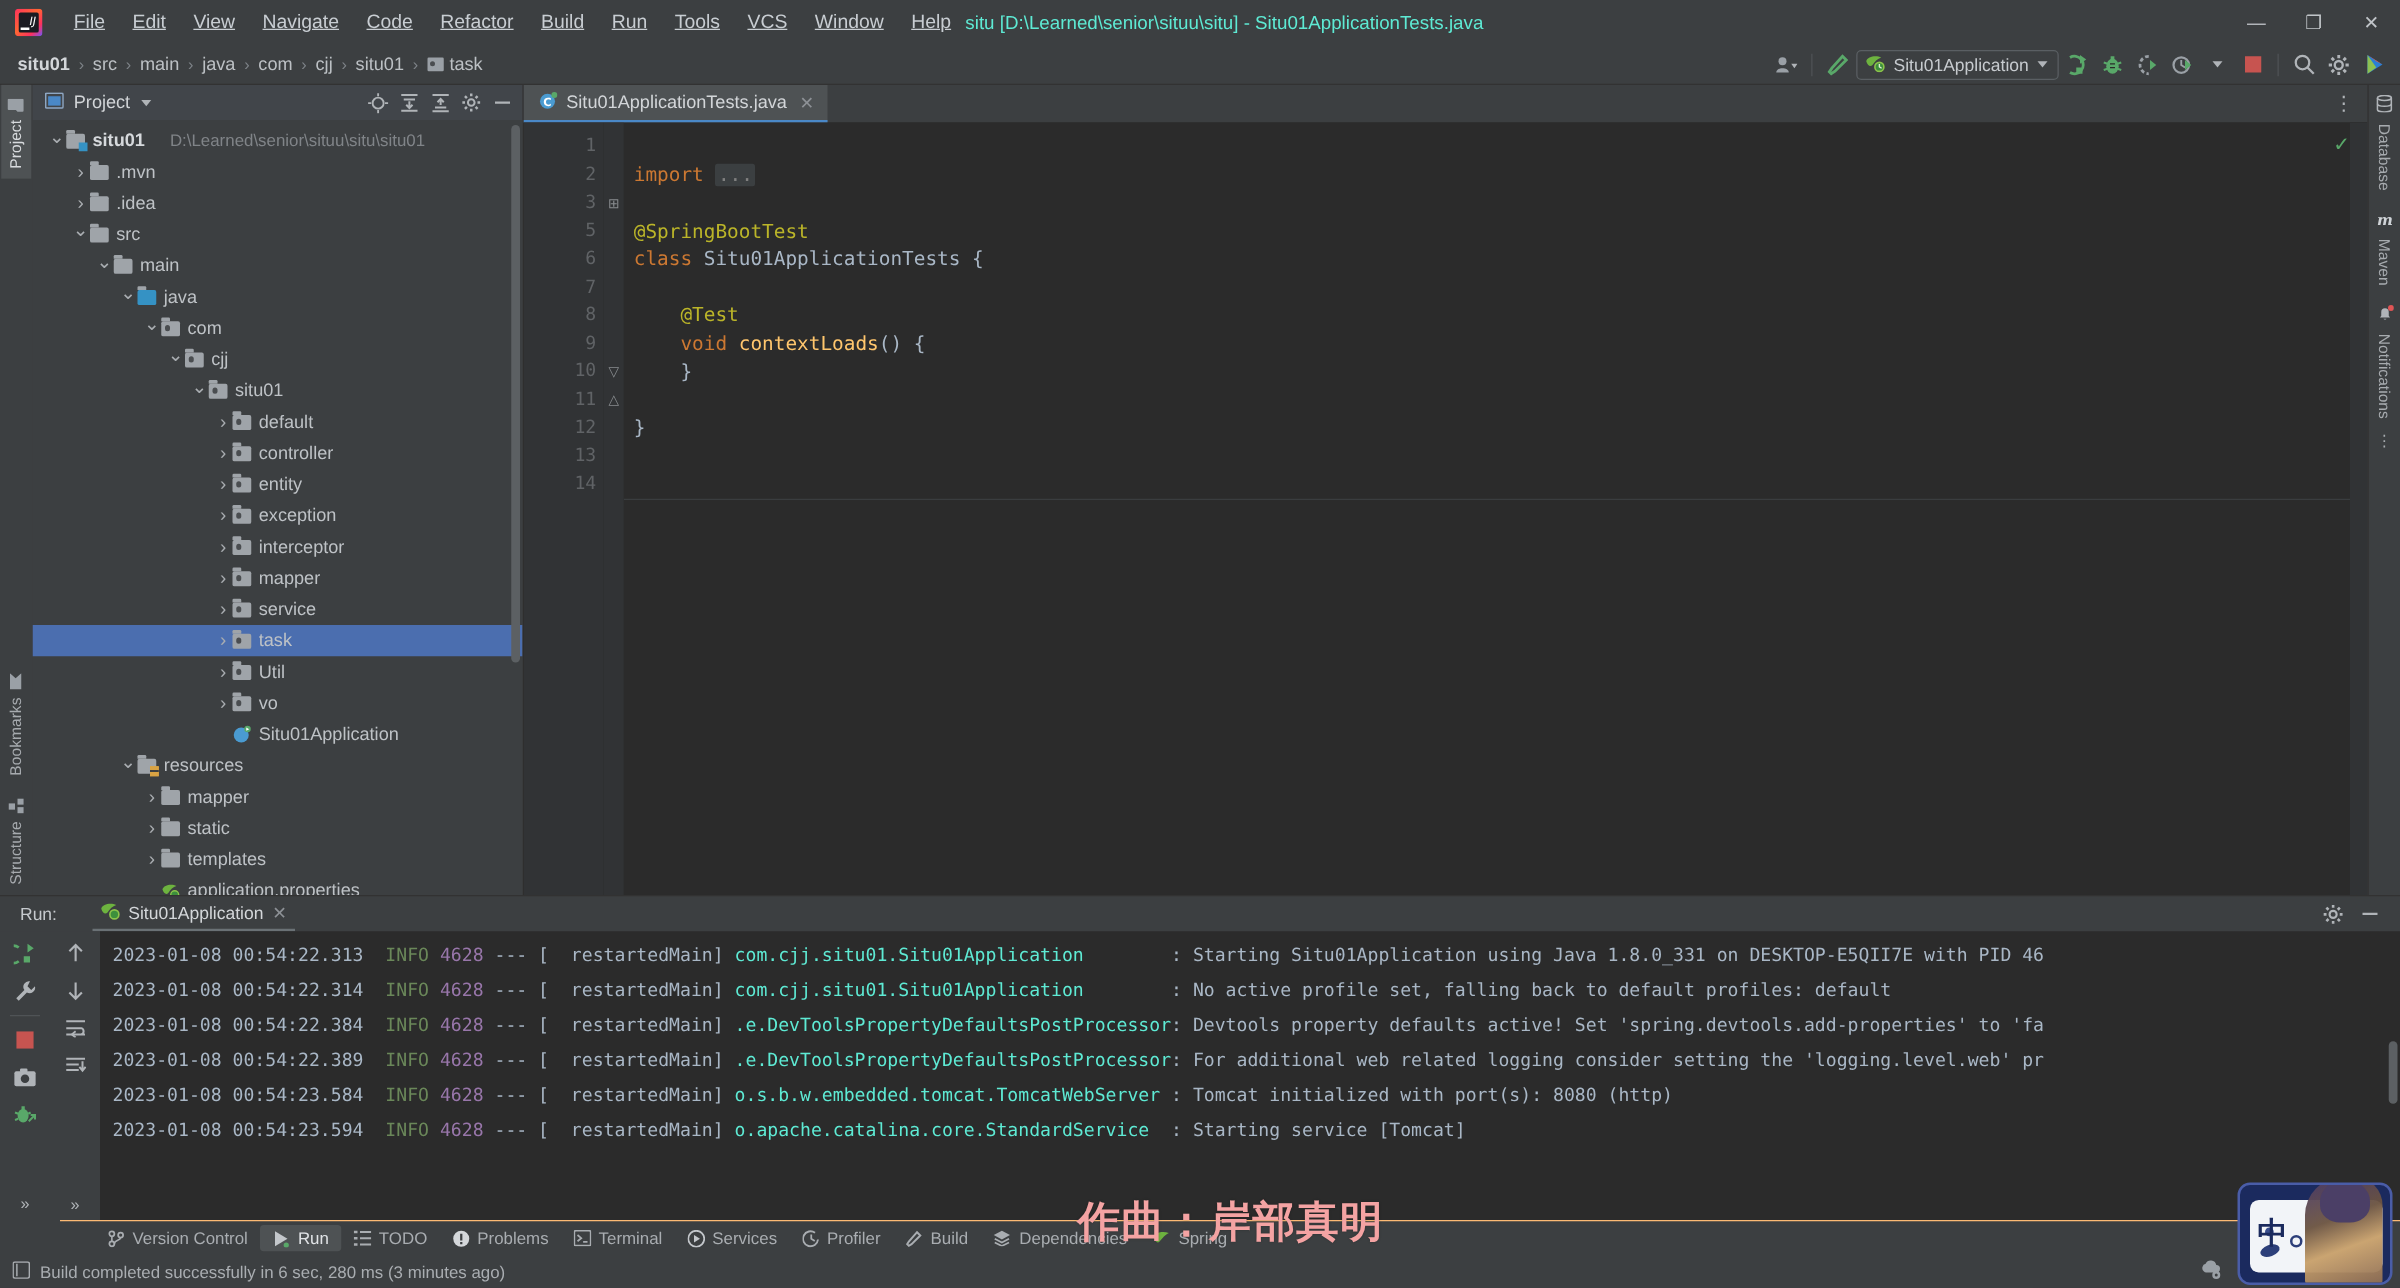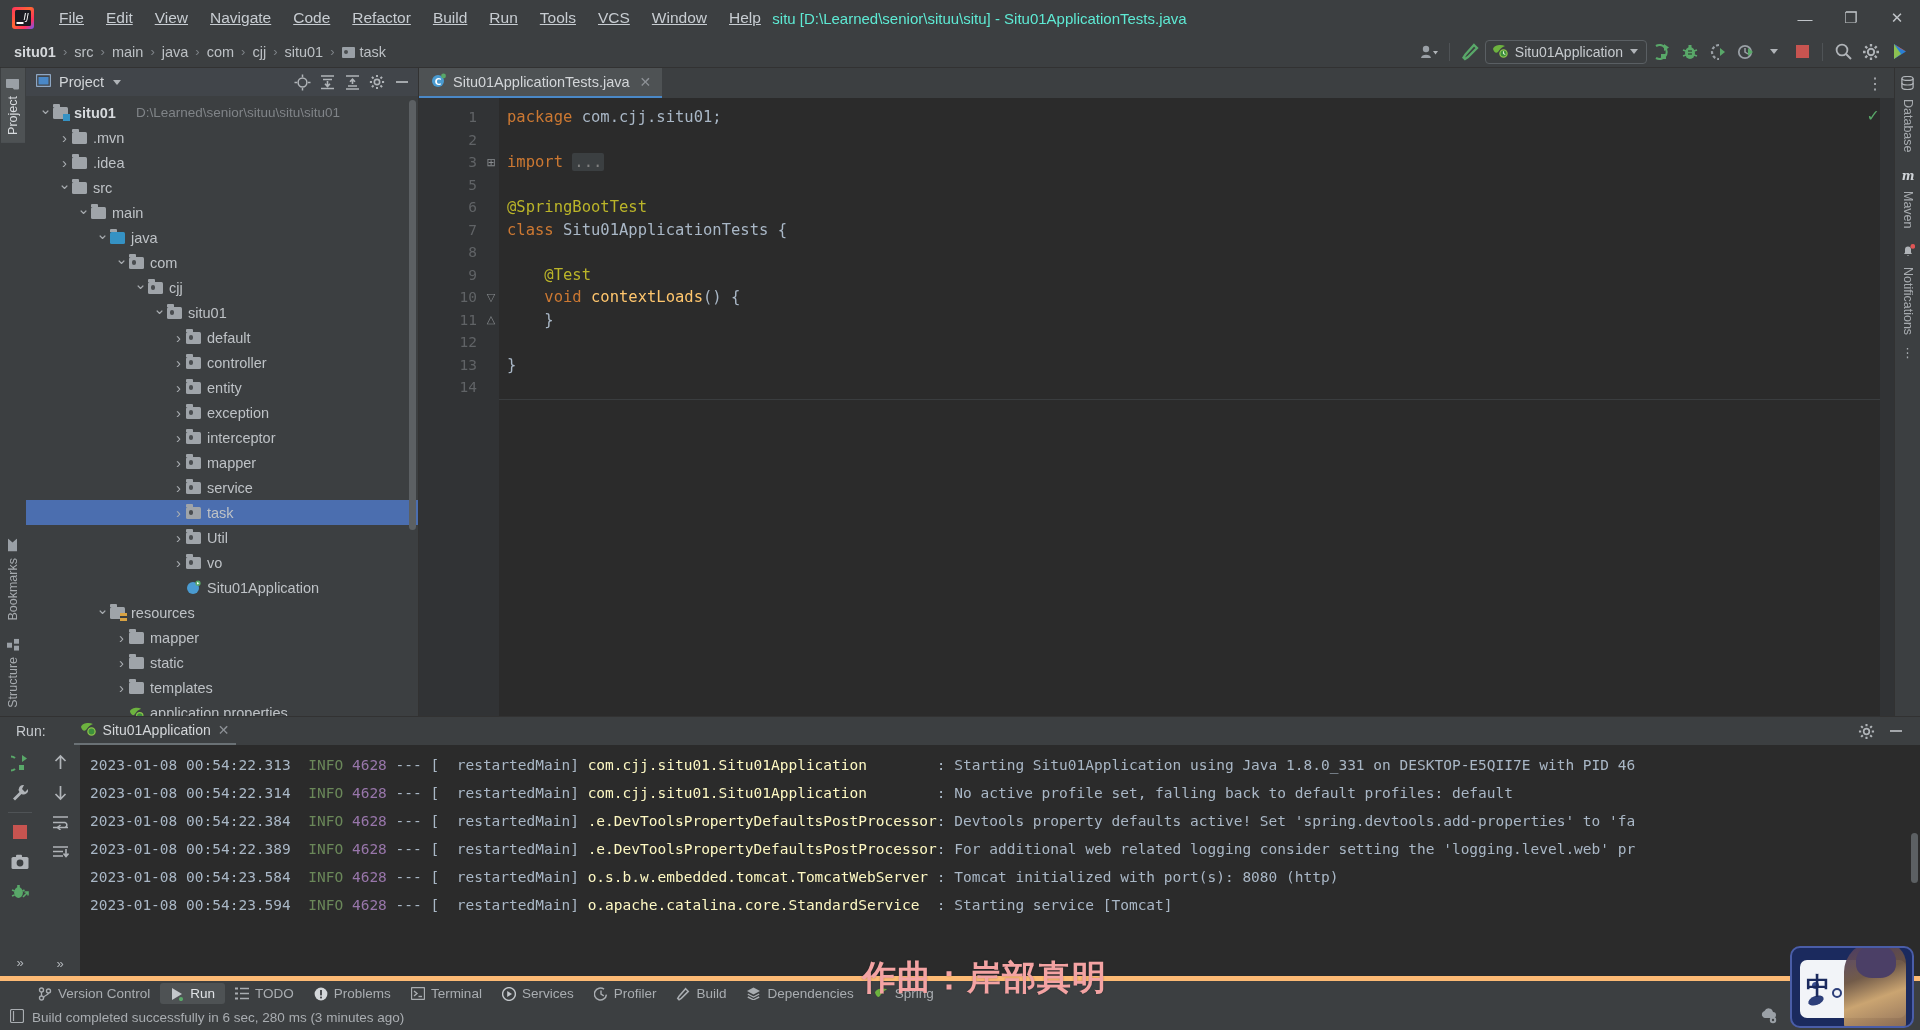--- a/index.html
+++ b/index.html
@@ -157,28 +157,28 @@
   .cg { width:28px;height:26px;display:flex;align-items:center;justify-content:center;border-radius:3px;color:#b0b4b8;}
   .console {
     flex:1 1 auto; background:#2b2b2b; font-family:"DejaVu Sans Mono", monospace; font-size:14.5px;
     overflow:hidden; padding: 6px 0 0 10px; position:relative; min-width:0;
   }
   .logline { height:28px; line-height:28px; white-space:pre; color:#a9b7c6; }
   .l-ts { color:#a9b7c6; }
   .l-info { color:#6a8759; }
   .l-pid { color:#9876aa; }
   .l-thread { color:#a9b7c6; }
-  .l-logger { color:#fef9c3; }
+  .l-logger { color:#5eead4; }
   .l-msg { color:#a9b7c6; }
   .console-sb { position:absolute; right:2px; top:88px; width:7px; height:50px; background:#5c6063; border-radius:4px;}
 
   
   .toolwin-bar {
-    height:28px; flex:0 0 28px; background:#3c3f41; display:flex; align-items:flex-end;
-    padding-left:28px; gap:0px; border-top:5px solid #fdba74; position:relative;
+    height:28px; flex:0 0 28px; background:#3c3f41; display:flex; align-items:center;
+    padding-left:28px; gap:0px; border-top:1px solid #fdba74; position:relative;margin-left:48px;
   }
   .twb { display:flex; align-items:center; gap:6px; padding: 3px 10px; font-size:13.5px; color:#a9adb1; cursor:default; border-radius:3px;}
   .twb.sel { background:#4e5254; color:#e0e3e6; }
   .statusbar {
     height:26px; flex:0 0 26px; background:#3c3f41; display:flex; align-items:center;
     padding-left:10px; font-size:13.5px; color:#a9adb1; position:relative;
   }
   .sb-right { margin-left:auto; display:flex; align-items:center; gap:16px; padding-right:14px; }
   .sb-item { cursor:default; }
 
@@ -624,21 +624,20 @@
             <div class="fold"></div>
             <div class="fold"></div>
             <div class="fold"></div>
             <div class="fold">▽</div>
             <div class="fold">△</div>
             <div class="fold"></div>
             <div class="fold"></div>
             <div class="fold"></div>
           </div>
         <div class="codetext" id="codetext">
-            <div class="cline"><span class="kw">package</span> com.cjj.situ01;</div>
             <div class="cline">&nbsp;</div>
             <div class="cline"><span class="kw">import</span> <span class="fold-ellipsis">...</span></div>
             <div class="cline">&nbsp;</div>
             <div class="cline"><span class="ann">@SpringBootTest</span></div>
             <div class="cline"><span class="kw">class</span> <span class="cls">Situ01ApplicationTests</span> {</div>
             <div class="cline">&nbsp;</div>
             <div class="cline">    <span class="ann">@Test</span></div>
             <div class="cline">    <span class="kw">void</span> <span class="meth">contextLoads</span>() {</div>
             <div class="cline">    }</div>
             <div class="cline">&nbsp;</div>

